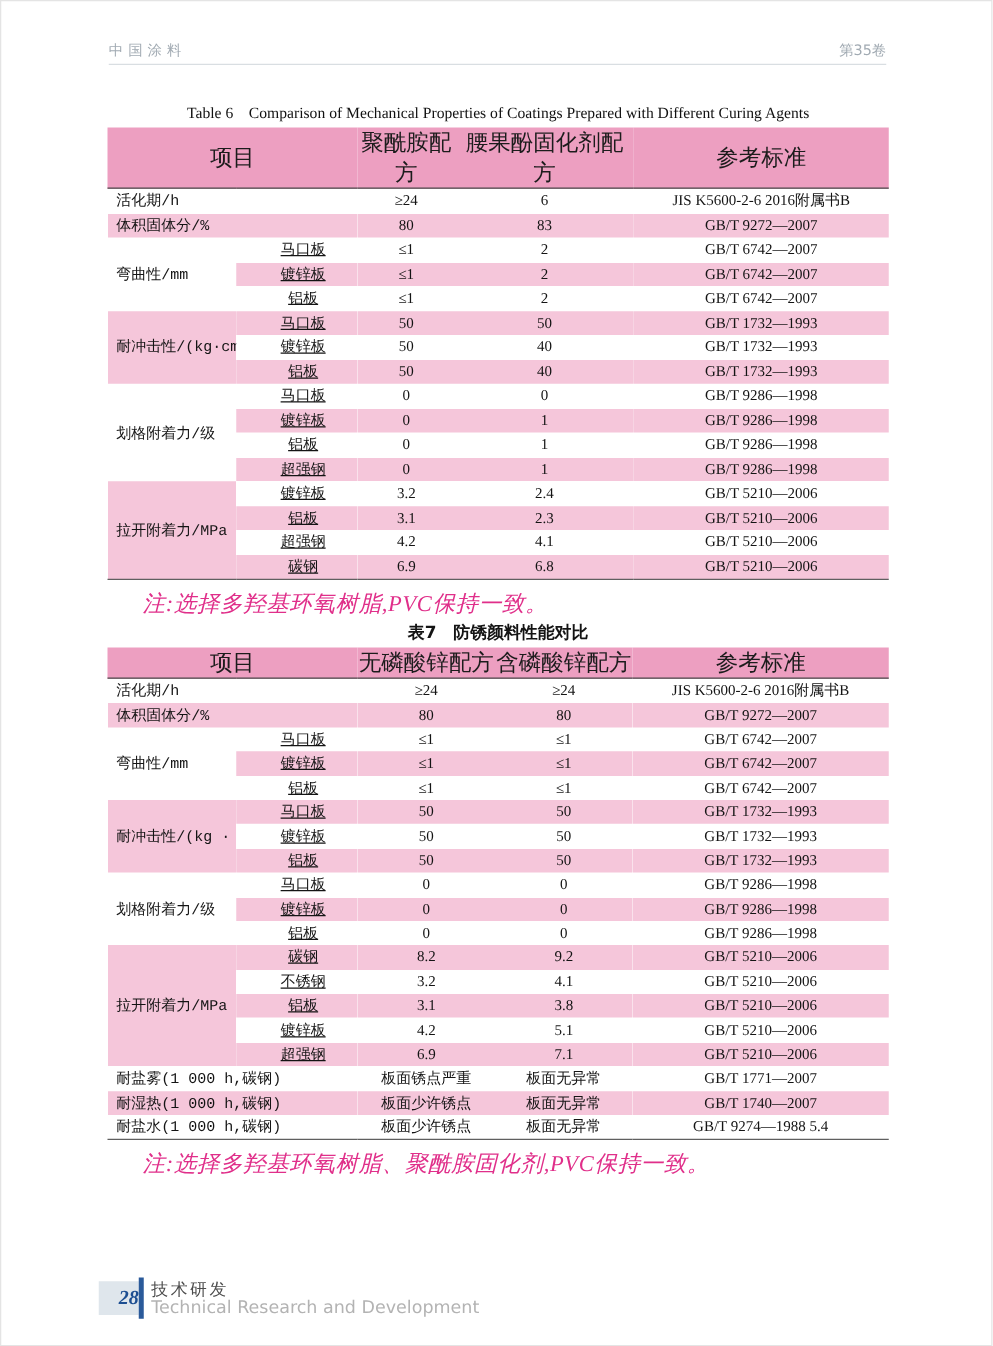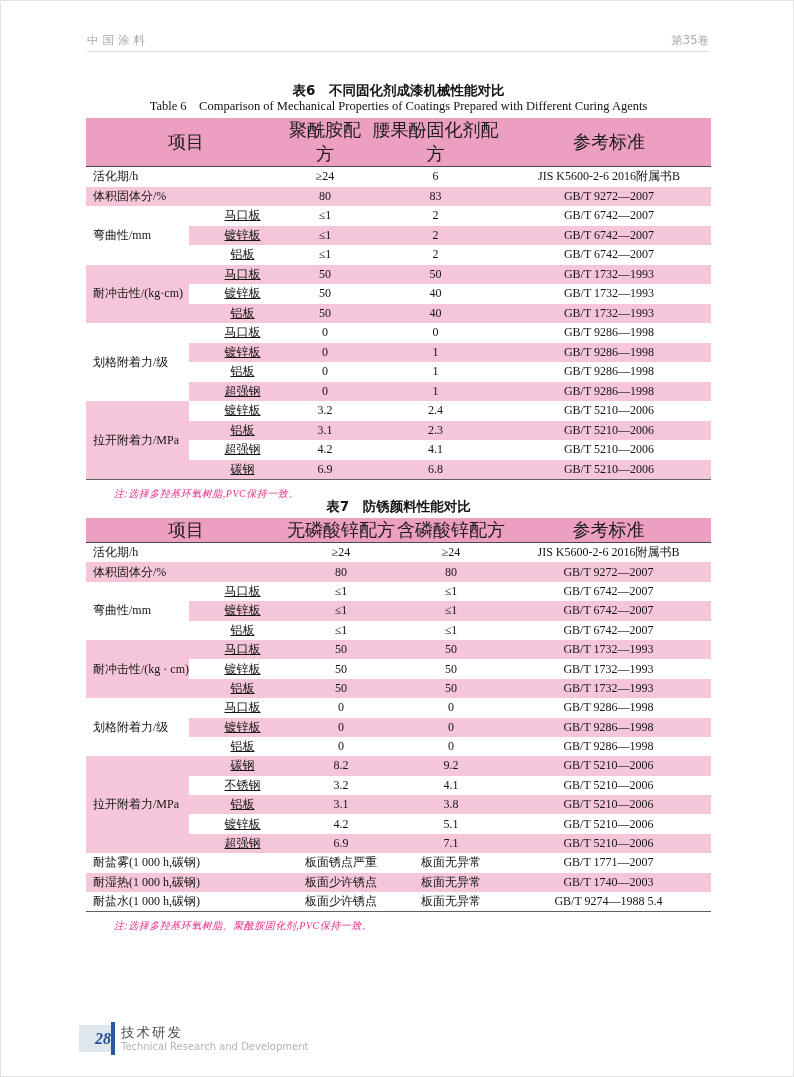--- a/index.html
+++ b/index.html
@@ -34,57 +34,56 @@
     background:var(--hdr-pink); font-weight:normal; font-size:18px;
     height:22px; padding:0; text-align:center; color:#1c1c1c;
   }
   thead tr{border-bottom:1px solid #4a4a4a;}
   tbody{border-bottom:1px solid #5f5f5f;}
   td{padding:0; font-size:12px; color:#141414; vertical-align:middle; overflow:hidden; white-space:nowrap;}
   #t6-block td{height:19.5px;}
   #t7-block td{height:19.4px;}
   td.pink{background:var(--band-pink);}
   td.white{background:transparent;}
-  td.label,td.group{text-align:left; padding-left:7px;}
+  td.label,td.group{text-align:left; padding-left:7px;font-family:Liberation Mono, monospace;}
   td.sub{text-align:center; padding-left:10px;text-decoration:underline;}
   td.val,td.ref{text-align:center;}
   .note{
-    margin-top:7px; padding-left:28px; font-size:10px; font-style:italic;
+    margin-top:7px; padding-left:28px; font-size:18px; font-style:italic;
     color:var(--note-magenta); letter-spacing:0.5px;
   }
   
   .footer{position:absolute; left:78px; top:1021px; display:flex; align-items:flex-start;}
   .pagenum-box{
     width:32px; height:27px; background:var(--pagenum-bg); margin-top:3px;
     display:flex; align-items:center; justify-content:flex-end;
     font-style:italic; font-weight:bold; font-size:16px; color:var(--pagenum-blue);
   }
   .footer-bar{width:4px; height:33px; background:var(--footer-blue);}
   .footer-text{margin-left:6px; display:flex; flex-direction:column; justify-content:center;}
   .section-zh{
     font-family:"DejaVu Sans","Liberation Sans",sans-serif;
     font-size:13.5px; color:var(--section-gray); letter-spacing:2px; line-height:17px; margin-top:2px;
   }
   .section-en{
     font-family:"DejaVu Sans","Liberation Sans",sans-serif;
-    font-size:10px; color:var(--section-sub-gray); line-height:11px;
+    font-size:14px; color:var(--section-sub-gray); line-height:11px;
   }
 </style>
 </head>
 <body>
 
 <div class="page">
 
   <div class="running-head">
     <span class="journal">中国涂料</span>
     <span class="volume">第35卷</span>
   </div>
 
   <section class="tbl-block" id="t6-block">
-    <div class="title-zh">表6　不同固化剂成漆机械性能对比</div>
     <div class="title-en">Table 6　Comparison of Mechanical Properties of Coatings Prepared with Different Curing Agents</div>
     <div>
         <table>
           <colgroup>
             <col style="width: 103px;">
             <col style="width: 97px;">
             <col style="width: 78px;">
             <col style="width: 143px;">
             <col style="width: 204px;">
           </colgroup>
@@ -326,21 +325,21 @@
             <tr>
               <td class="label white" colspan="2">耐盐雾(1 000 h,碳钢)</td>
               <td class="val white">板面锈点严重</td>
               <td class="val white">板面无异常</td>
               <td class="ref white">GB/T 1771—2007</td>
             </tr>
             <tr>
               <td class="label pink" colspan="2">耐湿热(1 000 h,碳钢)</td>
               <td class="val pink">板面少许锈点</td>
               <td class="val pink">板面无异常</td>
-              <td class="ref pink">GB/T 1740—2003</td>
+              <td class="ref pink">GB/T 1740—2007</td>
             </tr>
             <tr>
               <td class="label white" colspan="2">耐盐水(1 000 h,碳钢)</td>
               <td class="val white">板面少许锈点</td>
               <td class="val white">板面无异常</td>
               <td class="ref white">GB/T 9274—1988 5.4</td>
             </tr>
           </tbody>
         </table>
       </div>

